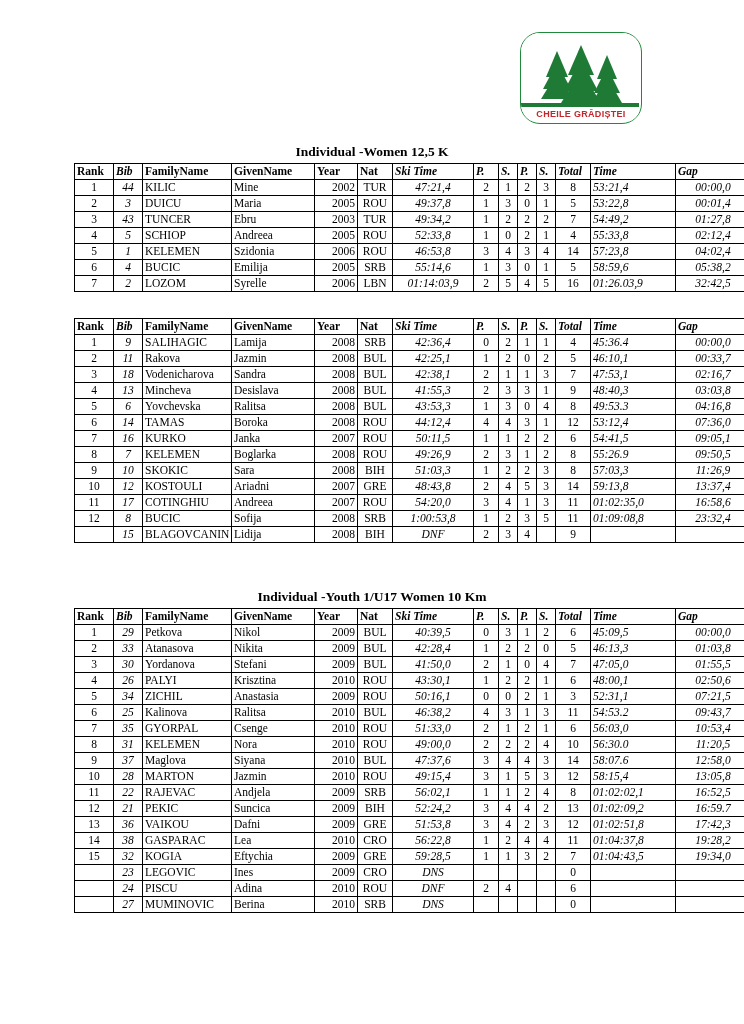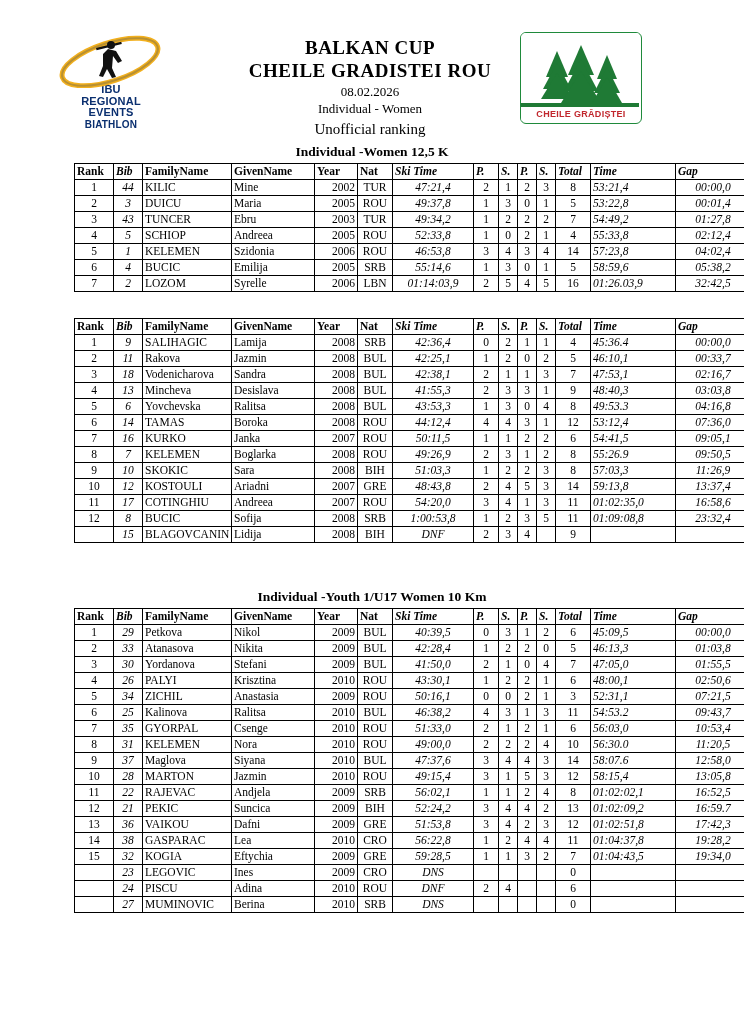--- a/index.html
+++ b/index.html
@@ -88,21 +88,21 @@
     margin-top: 2px;
   }
 
   .logo-cheile {
     position: absolute;
     left: 520px;
     top: 32px;
     width: 120px;
     height: 90px;
     border: 1px solid #1f8a3b;
-    border-radius: 6px;
+    border-radius: 20px;
     background: #fff;
     overflow: hidden;
   }
   .logo-cheile .lbl {
     position: absolute;
     bottom: 4px;
     left: 0;
     width: 100%;
     text-align: center;
     font-family: "Liberation Sans", sans-serif;
@@ -169,47 +169,21 @@
 
   td.col-family { font-weight: normal; }
 </style>
 </head>
 <body>
 
 <div class="page">
 
   <div class="header">
 
-    <div class="logo-ibu">
-      <div class="ibu-swoosh">
-        <svg width="108" height="56" viewBox="0 0 108 56">
-          <ellipse cx="54" cy="30" rx="50" ry="19" fill="none" stroke="#f2b01e" stroke-width="5" transform="rotate(-18 54 30)"></ellipse>
-          <ellipse cx="54" cy="30" rx="50" ry="19" fill="none" stroke="#0a2f6f" stroke-width="2" transform="rotate(-18 54 30)" opacity="0.25"></ellipse>
-          <g fill="#111">
-            <circle cx="55" cy="13" r="4"></circle>
-            <path d="M52 17 L60 19 L66 29 L62 31 L57 24 L56 36 L60 45 L56 46 L51 37 L47 45 L43 44 L47 34 L47 22 Z"></path>
-            <rect x="40" y="16" width="26" height="2.4" transform="rotate(-14 40 16)"></rect>
-          </g>
-        </svg>
-      </div>
-      <div class="ibu-text">
-        <div>IBU</div>
-        <div>REGIONAL</div>
-        <div>EVENTS</div>
-        <div class="small">BIATHLON</div>
-      </div>
-    </div>
-
-    <div class="title-block">
-      <div class="title-1">BALKAN CUP</div>
-      <div class="title-2">CHEILE GRADISTEI  ROU</div>
-      <div class="title-date">08.02.2026</div>
-      <div class="title-cat">Individual - Women</div>
-      <div class="title-unofficial">Unofficial ranking</div>
-    </div>
+
 
     <div class="logo-cheile">
       <svg width="118" height="88" viewBox="0 0 118 88">
         <rect x="0" y="0" width="118" height="88" fill="#ffffff"></rect>
         <g fill="#1f7a35">
           <polygon points="36,18 47,44 25,44"></polygon>
           <polygon points="36,30 50,56 22,56"></polygon>
           <polygon points="36,40 52,66 20,66"></polygon>
           <polygon points="60,12 73,42 47,42"></polygon>
           <polygon points="60,26 77,58 43,58"></polygon>

